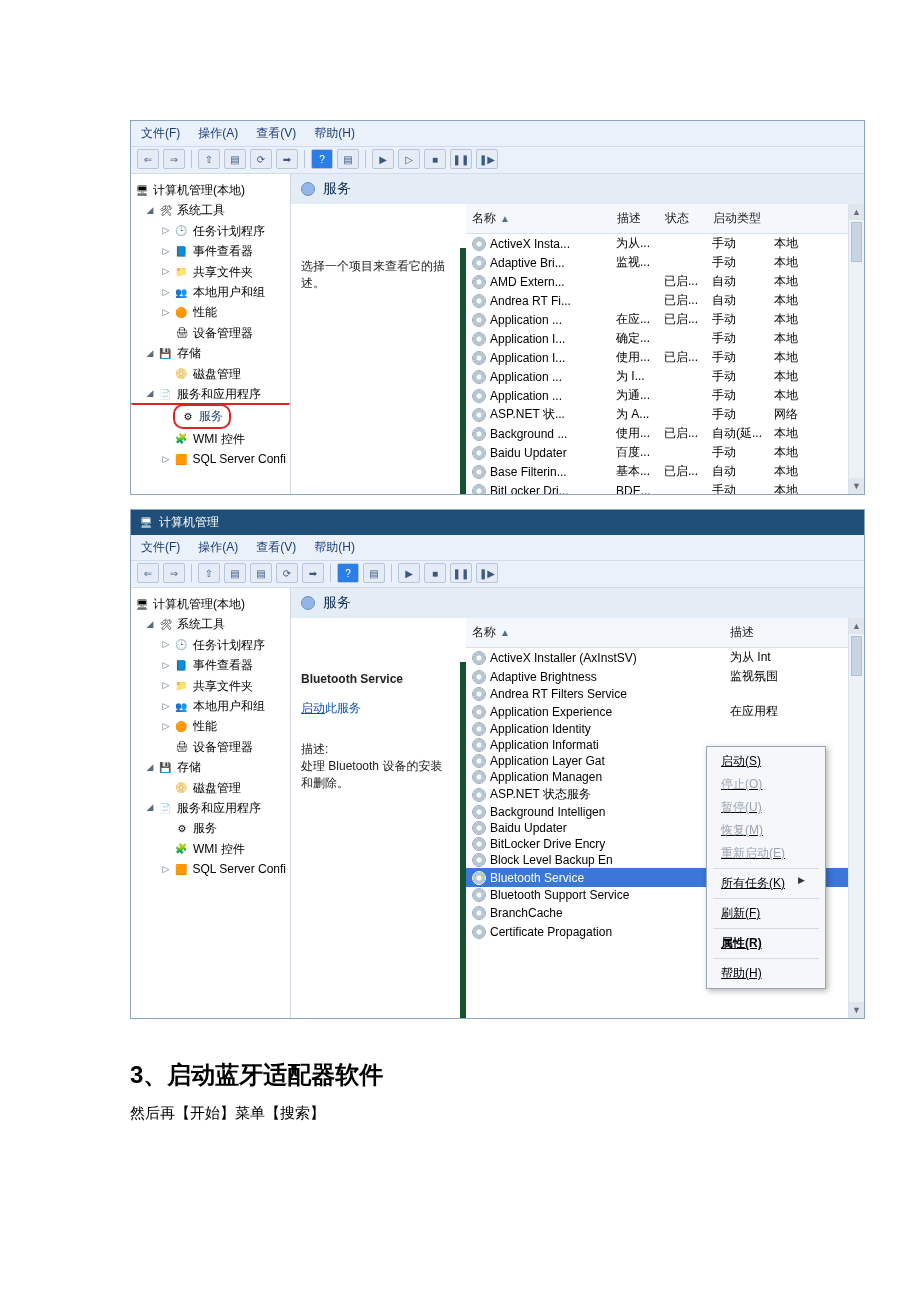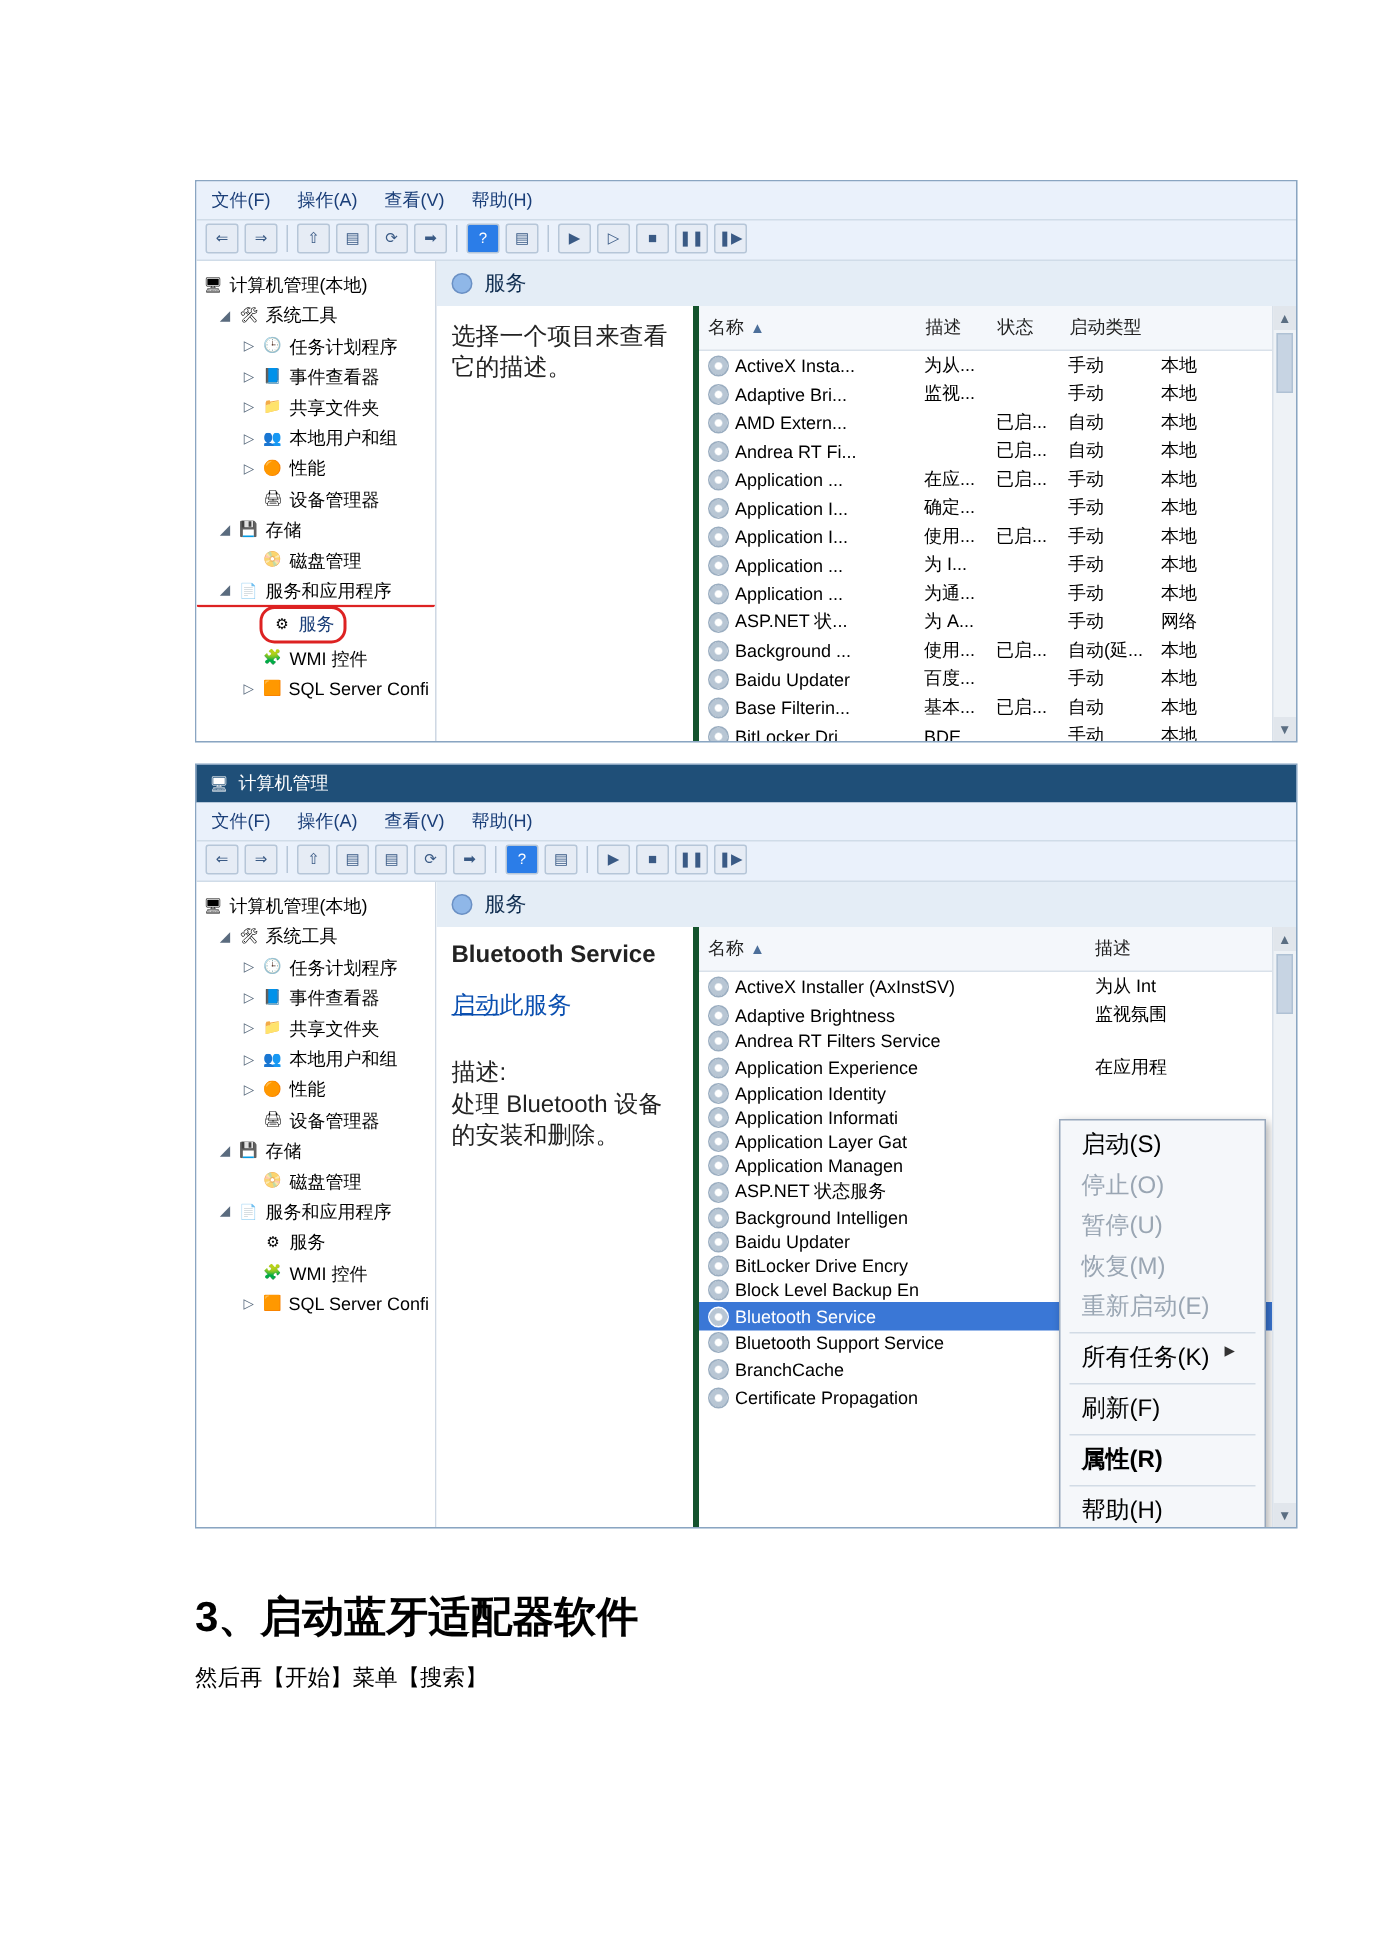--- a/index.html
+++ b/index.html
@@ -97,23 +97,24 @@
     font-size:14px;
     display:flex; align-items:center; gap:8px;
   }
   .sicon-blue { width:14px; height:14px; background:#8fb7e8; border-radius:50%; border:1px solid #6a90c4; }
   .content {
     flex:1; display:flex; overflow:hidden;
   }
   .detail {
     width: 175px;
     padding:10px;
-    font-size:16px;
+    font-size:12px;
     color:#222;
-    border-right:4px solid #14532d;
+    border-right:6px solid #14532d;
+    margin-top:44px;
   }
   .detail .svcname { font-weight:bold; margin-bottom:14px; }
   .detail .startlink { color:#0a4fb0; margin-bottom:14px; display:inline-block; }
   .detail .startlink a { text-decoration:underline; cursor:pointer; }
   .list {
     flex:1; overflow:hidden;
     font-size:12px;
   }
   .listhead {
     display:flex;
@@ -154,36 +155,37 @@
   .scroll .thumb { margin:2px; flex:0 0 40px; background:#c7d4e3; border:1px solid #afc1d4; }
   .scroll .track { flex:1; }
   .list-wrap { display:flex; height:100%; }
   .list-inner { flex:1; overflow:hidden; }
   .ctx {
     position:absolute;
     background:#f5f7fa;
     border:1px solid #97a7bb;
     box-shadow:2px 2px 6px rgba(0,0,0,0.3);
     padding:3px 0;
-    font-size:16px;
+    font-size:12px;
     min-width:120px;
     z-index:5;
+    text-decoration:underline;
   }
   .ctx .mi { padding:3px 20px 3px 14px; white-space:nowrap; }
   .ctx .mi.dis { color:#9aa6b3; }
   .ctx .mi.bold { font-weight:bold; }
   .ctx .msep { height:1px; background:#d2dbe5; margin:3px 6px; }
   .ctx .arrow:after { content:"▶"; float:right; font-size:9px; color:#333; margin-left:10px; }
   .para {
     font-size: 15px;
     margin: 8px 0 18px 0;
     line-height: 1.6;
   }
   h2.section {
-    font-size: 28px;
+    font-size: 24px;
     font-weight: bold;
     margin: 40px 0 10px 0;
   }
   .rel { position:relative; }
 </style>
 </head>
 <body>
 
 <div class="page">
 

